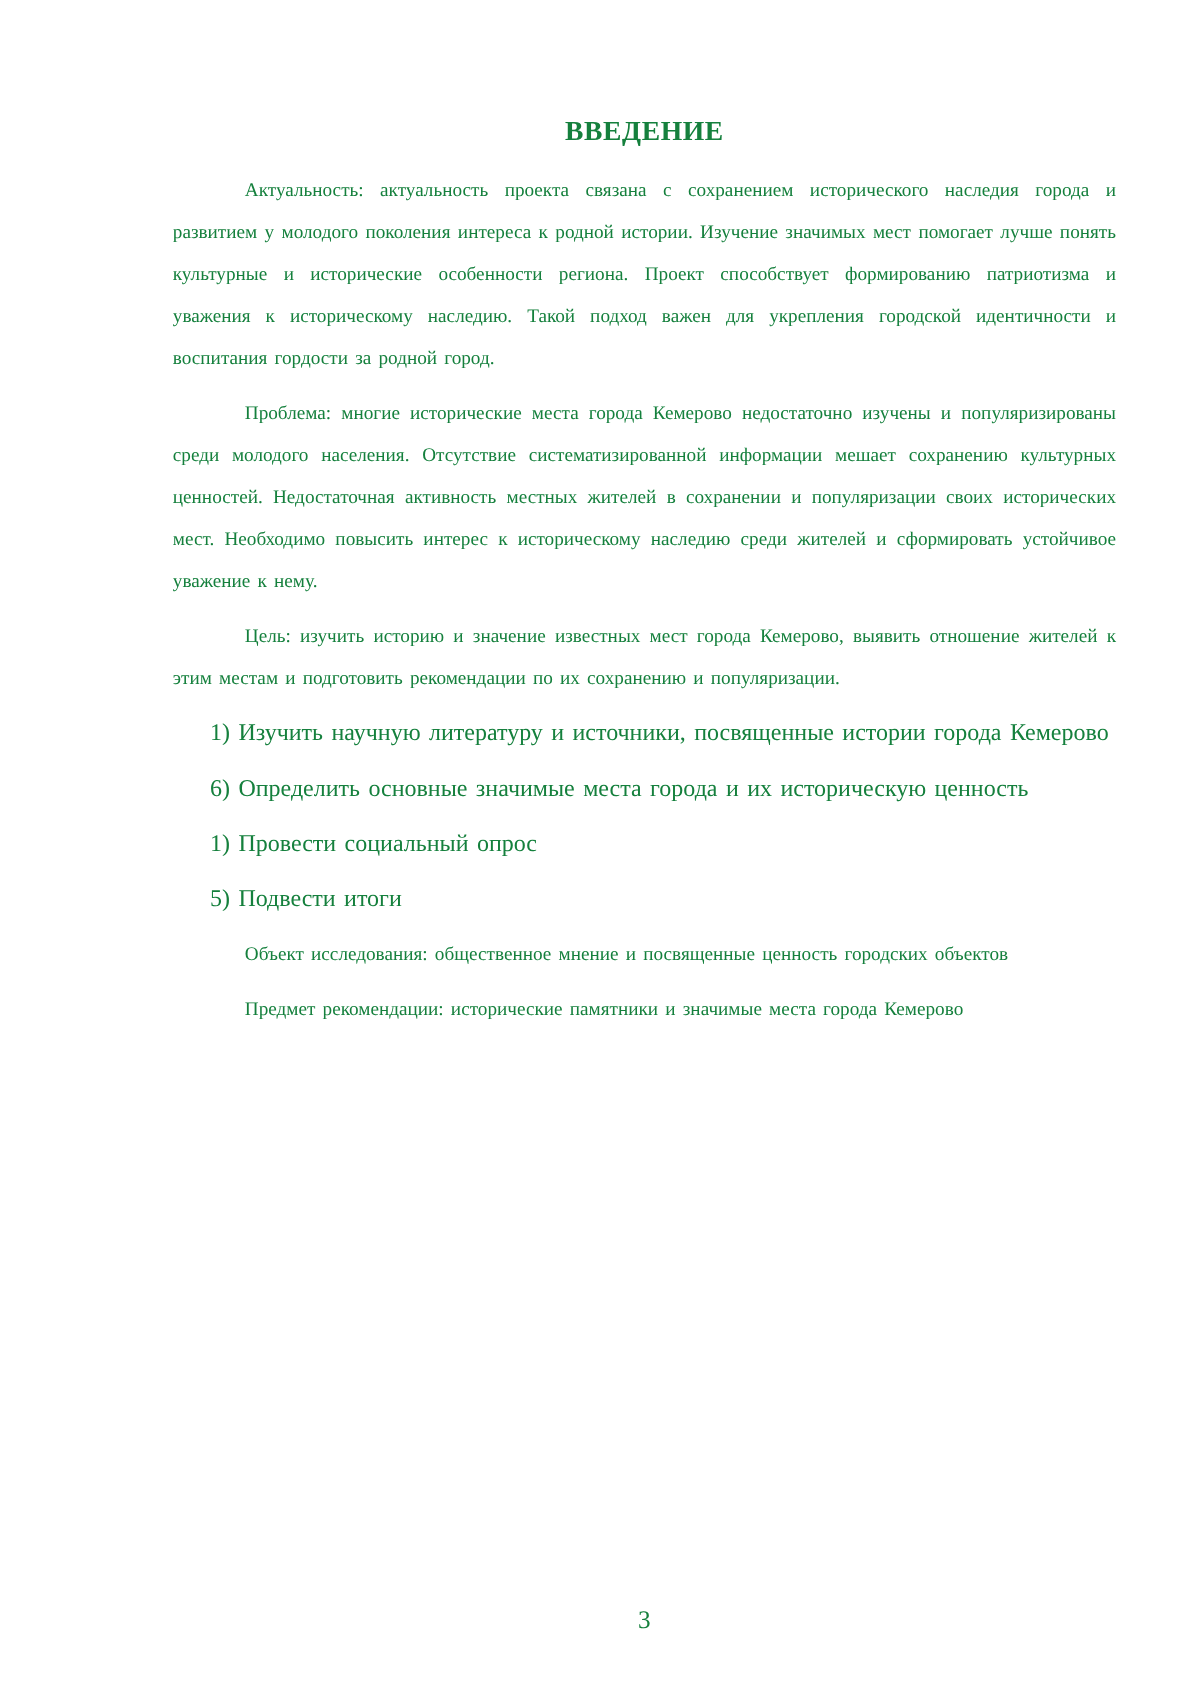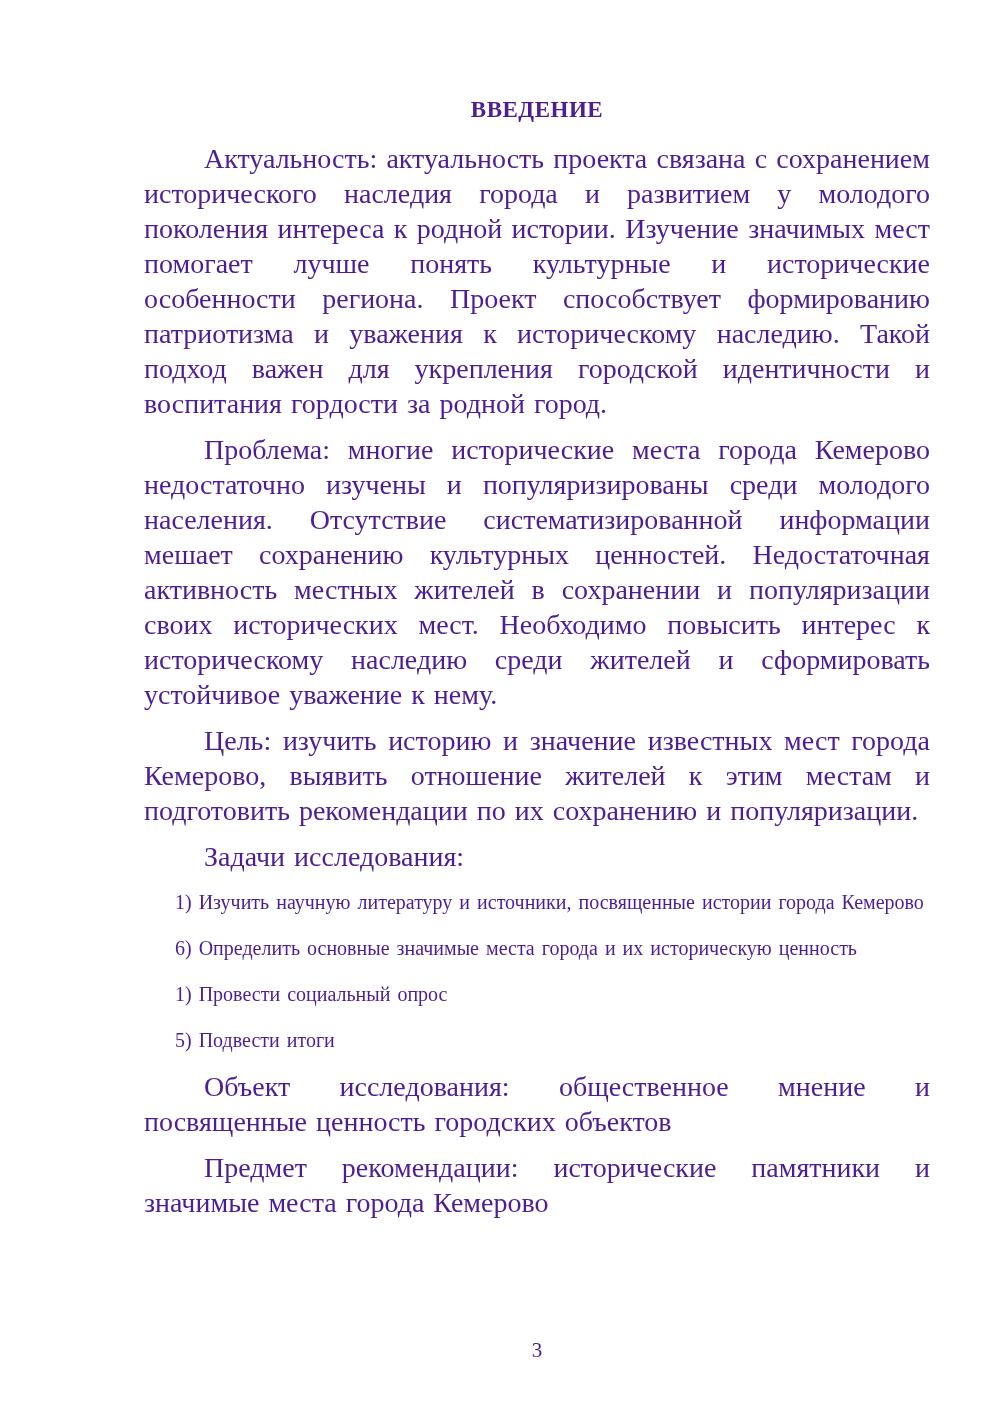--- a/index.html
+++ b/index.html
@@ -9,34 +9,34 @@
   }
   .page {
     position: relative;
     width: 1000px;
     height: 1414px;
     margin: 0 auto;
     background: #ffffff;
     box-sizing: border-box;
     padding: 92px 70px 70px 144px;
     font-family: "Liberation Serif", "DejaVu Serif", serif;
-    color: #4c1d95;
+    color: #15803d;
     overflow: hidden;
   }
   .doc-title {
     margin: 0 0 14px 0;
     font-size: 23px;
     font-weight: bold;
     text-align: center;
     letter-spacing: 0.5px;
     line-height: 35px;
   }
   .para {
     margin: 0 0 11px 0;
-    font-size: 28px;
+    font-size: 16px;
     line-height: 35px;
     text-align: justify;
     text-indent: 60px;
     word-spacing: 2px;
   }
   .list-item {
     margin: 0 0 11px 0;
     font-size: 20px;
     line-height: 35px;
     text-align: justify;
@@ -59,21 +59,20 @@
 <div class="page">
 
   <h1 class="doc-title">ВВЕДЕНИЕ</h1>
 
   <p class="para">Актуальность: актуальность проекта связана с сохранением исторического наследия города и развитием у молодого поколения интереса к родной истории. Изучение значимых мест помогает лучше понять культурные и исторические особенности региона. Проект способствует формированию патриотизма и уважения к историческому наследию. Такой подход важен для укрепления городской идентичности и воспитания гордости за родной город.</p>
 
   <p class="para">Проблема: многие исторические места города Кемерово недостаточно изучены и популяризированы среди молодого населения. Отсутствие систематизированной информации мешает сохранению культурных ценностей. Недостаточная активность местных жителей в сохранении и популяризации своих исторических мест. Необходимо повысить интерес к историческому наследию среди жителей и сформировать устойчивое уважение к нему.</p>
 
   <p class="para">Цель: изучить историю и значение известных мест города Кемерово, выявить отношение жителей к этим местам и подготовить рекомендации по их сохранению и популяризации.</p>
 
-  <p class="para">Задачи исследования:</p>
 
   <p class="list-item">1) Изучить научную литературу и источники, посвященные истории города Кемерово</p>
 
   <p class="list-item">6) Определить основные значимые места города и их историческую ценность</p>
 
 
   <p class="list-item">1) Провести социальный опрос</p>
 
   <p class="list-item">5) Подвести итоги</p>
 

